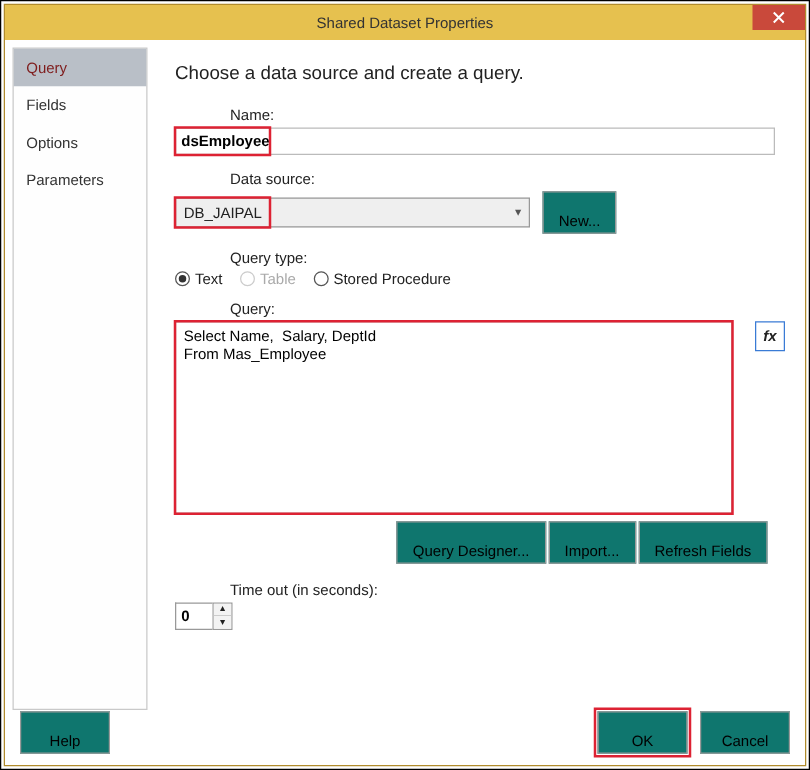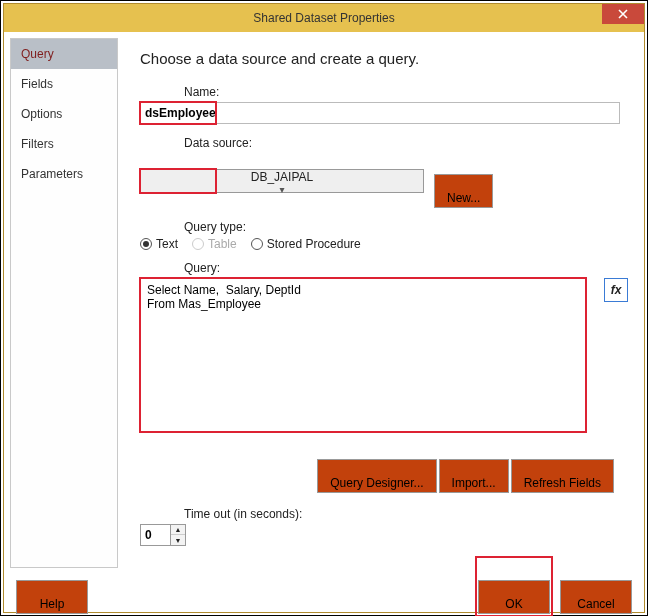--- a/index.html
+++ b/index.html
@@ -15,24 +15,24 @@
   .sidebar-item { padding: 8px 10px; font-size: 12px; color: #333; cursor: pointer; }
   .sidebar-item.selected { background: #b9bfc7; color: #7f1d1d; }
   .main { flex: 1; padding: 6px 10px 0 22px; font-size: 12px; color: #222; }
   .heading { font-size: 15px; margin: 6px 0 18px; }
   .label { margin-bottom: 3px; margin-left: 44px; }
   .name-input { width: 480px; height: 22px; border: 1px solid #bbb; outline: none; font-size: 12px; }
   .name-wrap { position: relative; margin-bottom: 12px; }
   .red-small { position: absolute; left: -1px; top: -1px; width: 78px; height: 24px; border: 2px solid #d23; pointer-events: none; }
   .ds-row { display: flex; gap: 10px; align-items: center; margin-bottom: 12px; }
   .ds-select-wrap { position: relative; }
-  .ds-select { width: 284px; height: 24px; border: 1px solid #999; background: #efefef; display: flex; align-items: center; justify-content: space-between; padding: 0 6px; cursor: pointer; flex-direction: column; }
+  .ds-select { width: 284px; height: 24px; border: 1px solid #999; background: #efefef; display: flex; align-items: center; justify-content: space-between; padding: 0 6px; cursor: pointer; }
   .ds-select .chev { font-size: 10px; color: #555; }
   .red-ds { position: absolute; left: -1px; top: -1px; width: 78px; height: 26px; border: 2px solid #d23; pointer-events: none; }
-  .btn { height: 24px; border: 1px solid #999; background: #c2410c; padding: 16px 12px; font-size: 12px; cursor: pointer; margin-top: 21px; }
+  .btn { height: 24px; border: 1px solid #999; background: #0f766e; padding: 16px 12px; font-size: 12px; cursor: pointer; }
   .qt-row { display: flex; align-items: center; gap: 14px; margin-bottom: 10px; }
   .radio { display: inline-flex; align-items: center; gap: 4px; cursor: pointer; }
   .radio.disabled { color: #aaa; cursor: default; }
   .radio .dot { width: 12px; height: 12px; border-radius: 50%; border: 1px solid #555; display: inline-flex; align-items: center; justify-content: center; }
   .radio.disabled .dot { border-color: #ccc; }
   .radio.selected .dot::after { content: ""; width: 6px; height: 6px; background: #333; border-radius: 50%; }
   .query-wrap { position: relative; display: flex; gap: 18px; margin-bottom: 6px; }
   .query-ta { width: 446px; height: 154px; border: 1px solid #bbb; padding: 4px 6px; font-family: "Segoe UI", sans-serif; font-size: 12px; resize: none; outline: none; white-space: pre; overflow-y: scroll; }
   .red-query { position: absolute; left: -1px; top: -1px; width: 448px; height: 156px; border: 2px solid #d23; pointer-events: none; }
   .fx-btn { width: 24px; height: 24px; border: 1px solid #3a7bd5; background: #fff; display: flex; align-items: center; justify-content: center; cursor: pointer; font-style: italic; font-weight: bold; font-size: 12px; }
@@ -63,21 +63,20 @@
             <path d="M1 1 L9 9 M9 1 L1 9" stroke="#fff" stroke-width="1.6"></path>
           </svg>
     </div>
   </div>
 
   <div class="body">
     <div class="sidebar">
       <div class="sidebar-item selected"><span>Query</span></div>
       <div class="sidebar-item"><span>Fields</span></div>
       <div class="sidebar-item"><span>Options</span></div>
-      <div class="sidebar-item"><span>Filters</span></div>
       <div class="sidebar-item"><span>Parameters</span></div>
     </div>
 
     <div class="main">
       <div class="heading">Choose a data source and create a query.</div>
 
       <div class="label">Name:</div>
       <div class="name-wrap">
         <input class="name-input" value="dsEmployee" style="">
         <div class="red-small"></div>

